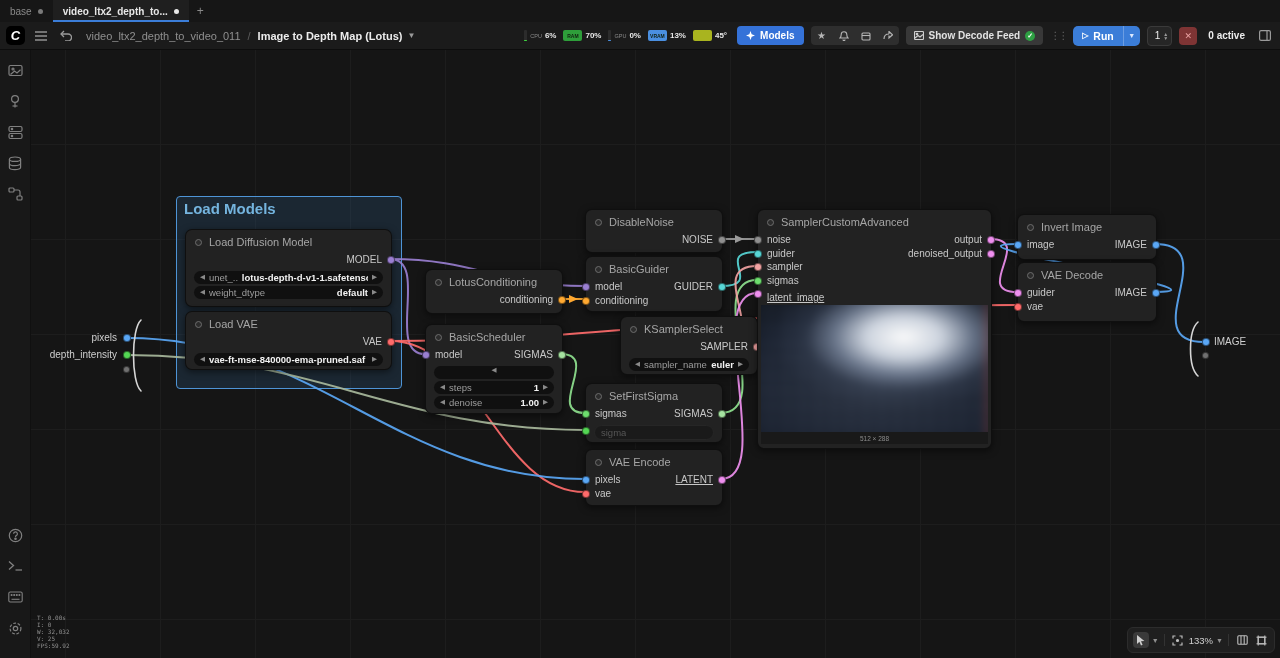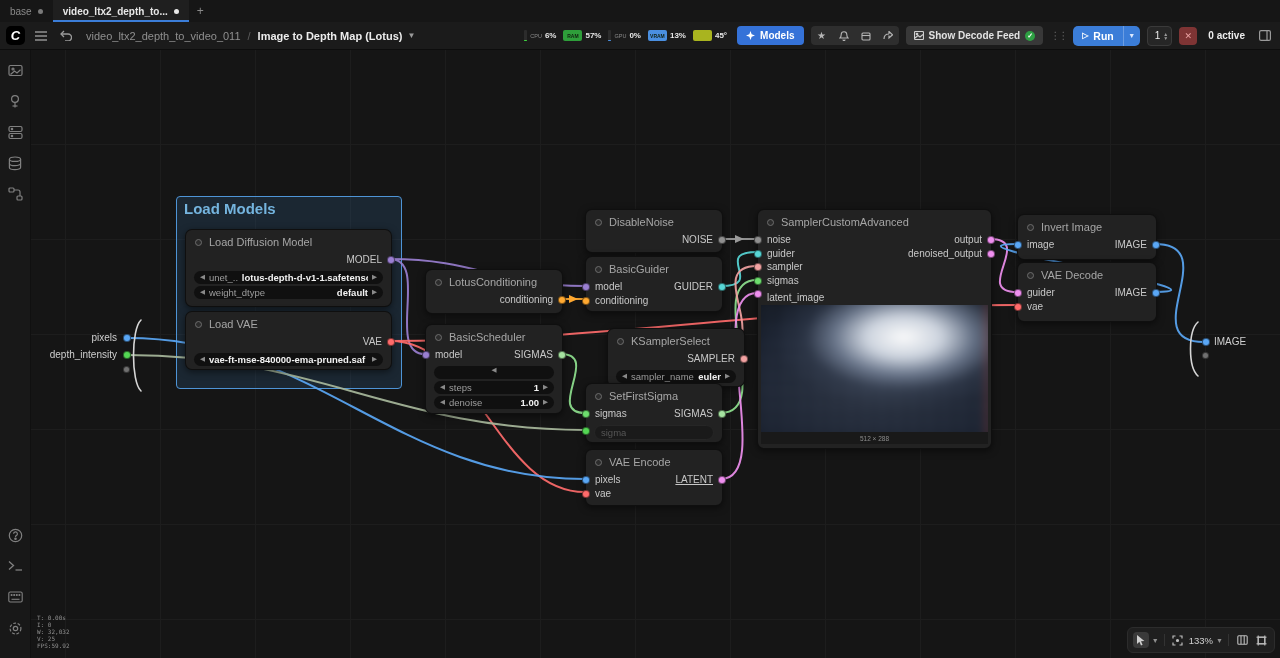--- a/index.html
+++ b/index.html
@@ -224,21 +224,21 @@
         <span class="ndot"></span>
         <span>BasicGuider</span>
       </div>
       <div class="sdot" style="left: -4px; top: 26px; background: rgb(154, 127, 209);"></div>
       <div class="slot-label" style="left: 9px; top: 24px;">model</div>
       <div class="sdot" style="left: -4px; top: 39.5px; background: rgb(255, 169, 49);"></div>
       <div class="slot-label" style="left: 9px; top: 37.5px;">conditioning</div>
       <div class="sdot" style="right: -4px; top: 26px; background: rgb(87, 214, 214);"></div>
       <div class="slot-label" style="right: 9px; top: 24px;">GUIDER</div>
     </div>
-    <div class="node" style="left: 607px; top: 316px; width: 136px; height: 57px; margin-top: 12px;">
+    <div class="node" style="left: 620px; top: 316px; width: 136px; height: 57px;">
       <div class="ntitle">
         <span class="ndot"></span>
         <span>KSamplerSelect</span>
       </div>
       <div class="sdot" style="right: -4px; top: 26px; background: rgb(242, 162, 162);"></div>
       <div class="slot-label" style="right: 9px; top: 24px;">SAMPLER</div>
       <div class="widget" style="top: 40.5px;">
         <span class="arr">◀</span>
         <span class="wlabel">sampler_name</span>
         <span class="wvalue">euler</span>
@@ -278,21 +278,21 @@
       </div>
       <div class="sdot" style="left: -4px; top: 26px; background: rgb(143, 143, 143);"></div>
       <div class="slot-label" style="left: 9px; top: 24px;">noise</div>
       <div class="sdot" style="left: -4px; top: 39.5px; background: rgb(87, 214, 214);"></div>
       <div class="slot-label" style="left: 9px; top: 37.5px;">guider</div>
       <div class="sdot" style="left: -4px; top: 53px; background: rgb(242, 162, 162);"></div>
       <div class="slot-label" style="left: 9px; top: 51px;">sampler</div>
       <div class="sdot" style="left: -4px; top: 66.5px; background: rgb(109, 221, 109);"></div>
       <div class="slot-label" style="left: 9px; top: 64.5px;">sigmas</div>
       <div class="sdot" style="left: -4px; top: 80px; background: rgb(239, 143, 239);"></div>
-      <div class="slot-label" style="left: 9px; top: 82px;">latent_image</div>
+      <div class="slot-label" style="left: 9px; top: 82px; text-decoration: underline;">latent_image</div>
       <div class="sdot" style="right: -4px; top: 26px; background: rgb(239, 143, 239);"></div>
       <div class="slot-label" style="right: 9px; top: 24px;">output</div>
       <div class="sdot" style="right: -4px; top: 39.5px; background: rgb(239, 143, 239);"></div>
       <div class="slot-label" style="right: 9px; top: 37.5px;">denoised_output</div>
       <div class="preview" style="top: 94.5px; height: 127.5px;">
         <div class="pimg"></div>
       </div>
       <div class="pcap" style="top: 222px;">512 × 288</div>
     </div>
     <div class="node" style="left: 1017px; top: 214px; width: 138px; height: 44px;">
@@ -361,21 +361,21 @@
   <div class="meters" id="meters">
       <div class="meter">
         <div class="mbar">
           <i style="background: rgb(63, 209, 63); height: 8%;"></i>
         </div>
         <span class="mlab">CPU</span>
         <span class="mval">6%</span>
       </div>
       <div class="meter">
         <div class="mbox" style="background: rgb(46, 158, 58);">RAM</div>
-        <span class="mval">57%</span>
+        <span class="mval">70%</span>
       </div>
       <div class="meter">
         <div class="mbar">
           <i style="background: rgb(74, 143, 224); height: 8%;"></i>
         </div>
         <span class="mlab">GPU</span>
         <span class="mval">0%</span>
       </div>
       <div class="meter">
         <div class="mbox" style="background: rgb(74, 143, 224);">VRAM</div>

